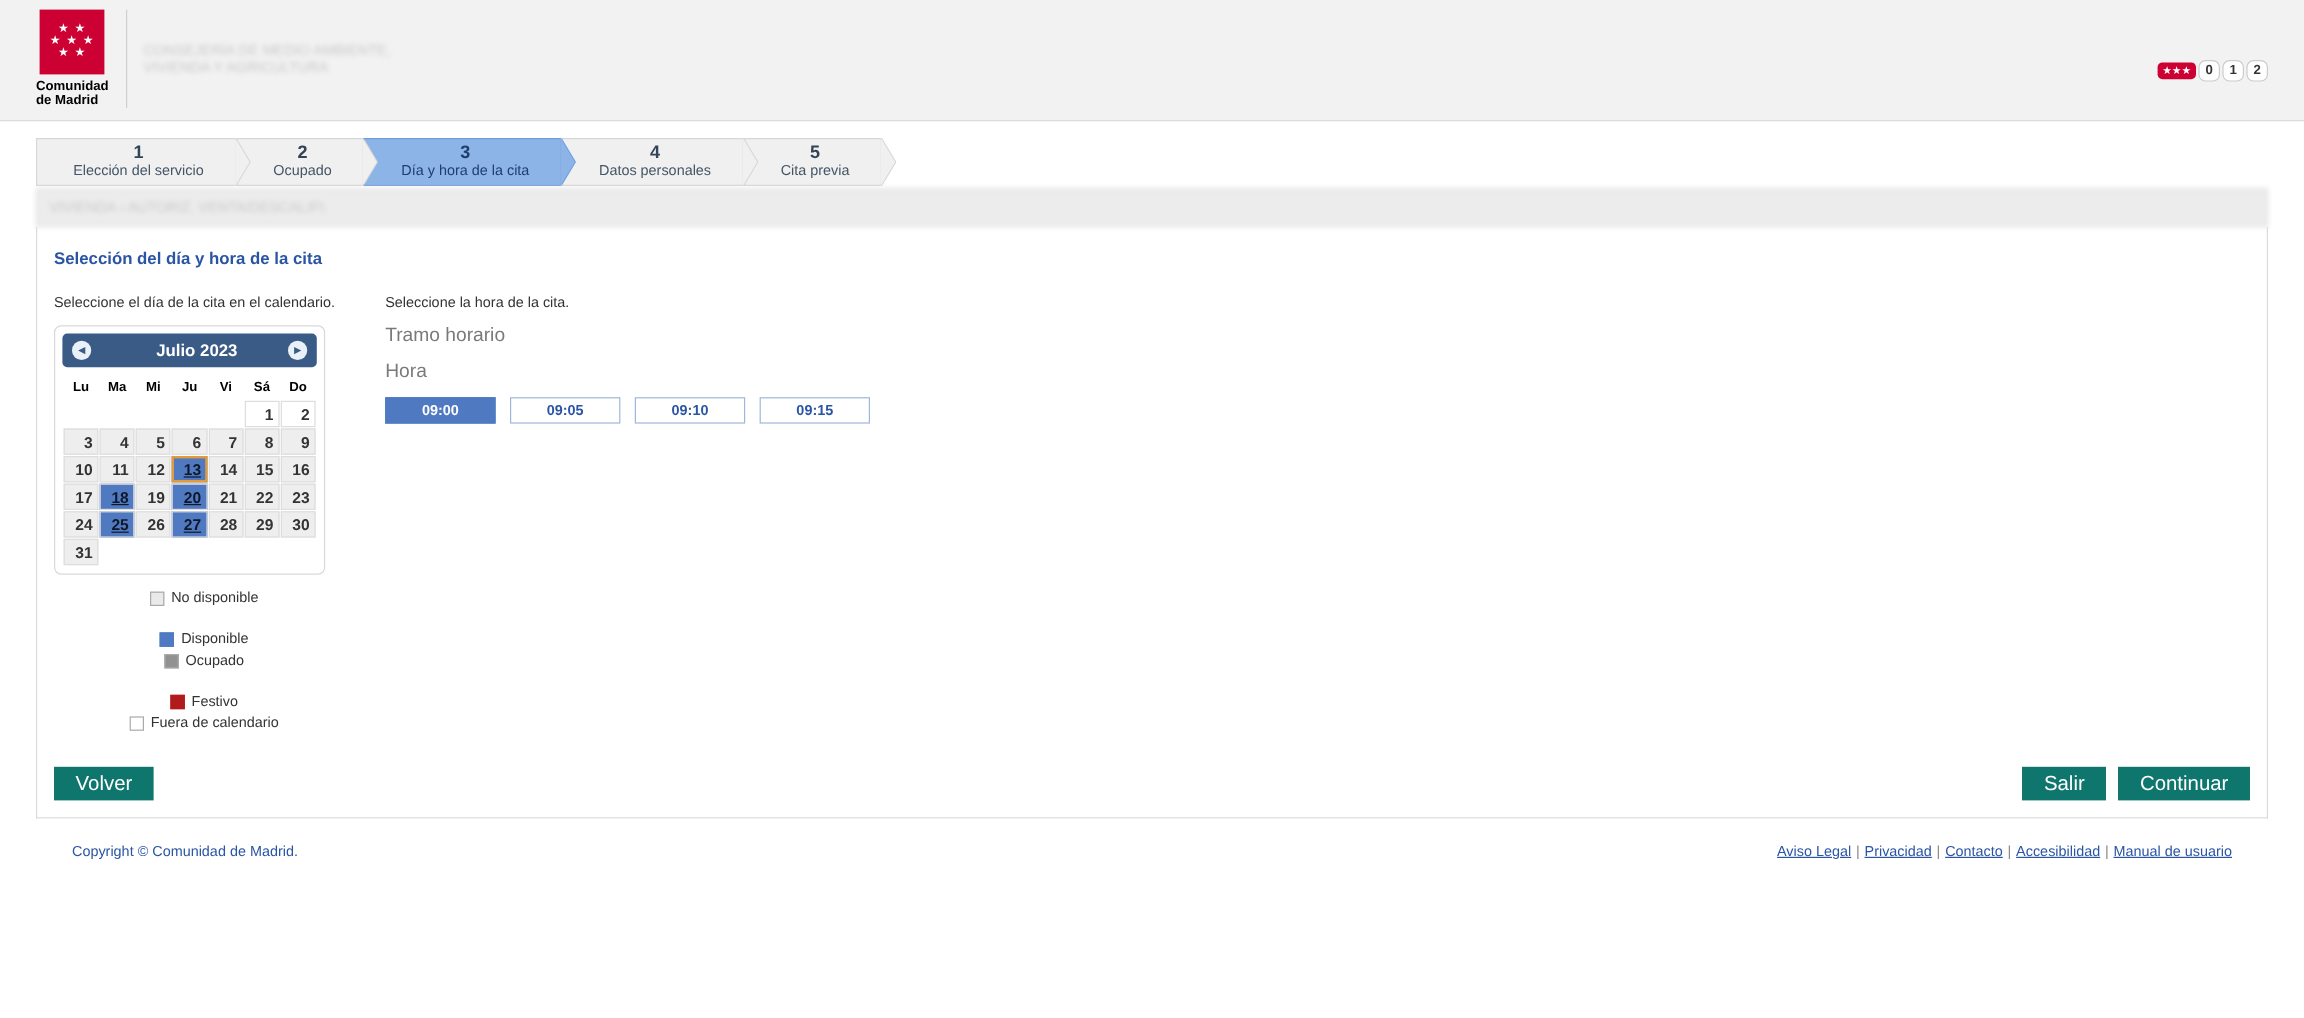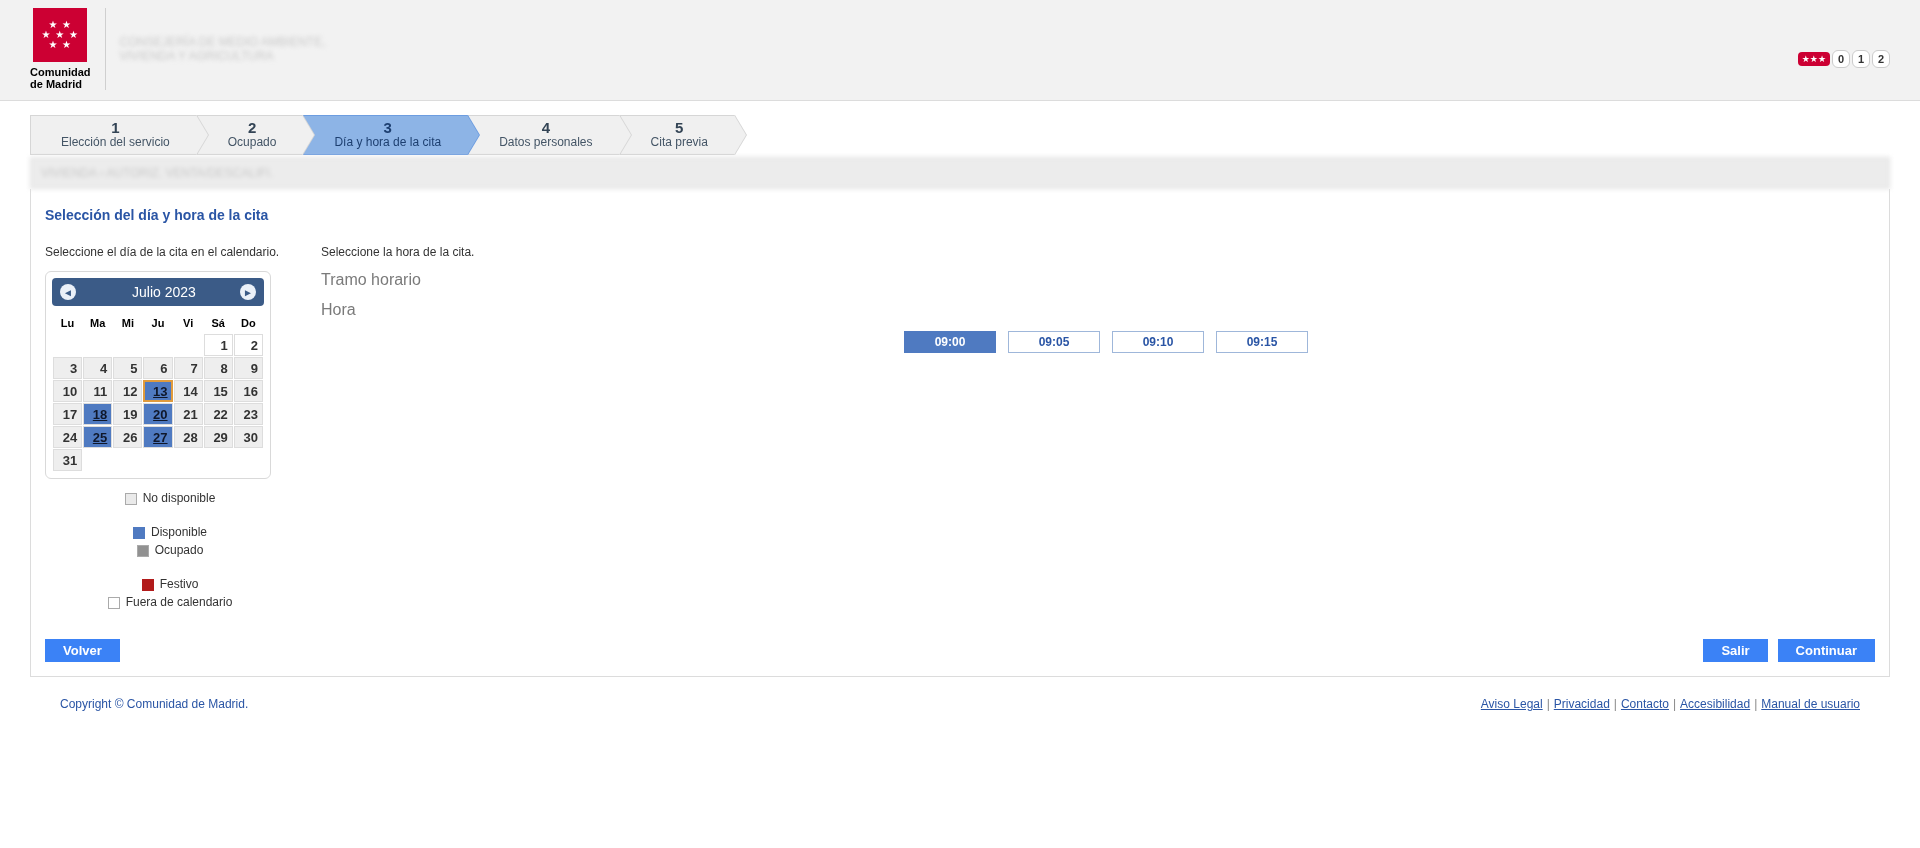--- a/index.html
+++ b/index.html
@@ -135,21 +135,21 @@
   .cal-header{
     background:#3b5b87;color:#fff;border-radius:4px;
     height:28px;display:flex;align-items:center;justify-content:space-between;
     padding:0 8px;margin-bottom:6px;
   }
   .cal-nav{
     width:16px;height:16px;border-radius:50%;
     background:#eaf0f8;color:#3b5b87;font-size:10px;
     display:flex;align-items:center;justify-content:center;cursor:pointer;
   }
-  .cal-title{font-weight:normal;font-size:14px;margin-left:12px;}
+  .cal-title{font-weight:bold;font-size:14px;margin-left:12px;}
   table.cal{width:100%;border-collapse:separate;border-spacing:1px;}
   .cal th{font-size:11px;color:#000;font-weight:bold;padding:4px 0;}
   .cal td{
     text-align:right;font-size:13px;font-weight:bold;
     width:28px;height:22px;padding:2px 4px 2px 2px;
     border:1px solid #ddd;background:#eee;color:#333;
   }
   .cal td.empty{border:none;background:transparent;}
   .cal td.out{background:#fff;}
   .cal td.avail{background:#4f7ac1;color:#0f172a;cursor:pointer;text-decoration:underline;}
@@ -173,22 +173,22 @@
     font-weight:bold;font-size:12px;
     padding:3px 12px;cursor:pointer;
   }
   .chip.active{background:#4f7ac1;color:#fff;border-color:#4f7ac1;}
 
   
   .actions{
     display:flex;justify-content:space-between;margin-top:26px;
   }
   .btn{
-    background:#3b82f6;color:#fff;border:none;
-    padding:4px 18px;font-weight:bold;font-size:13px;cursor:pointer;
+    background:#0f766e;color:#fff;border:none;
+    padding:4px 18px;font-weight:normal;font-size:17px;cursor:pointer;
   }
   .actions-right{display:flex;gap:10px;padding-left:24px;}
 
   
   .footer{
     display:flex;justify-content:space-between;
     padding:20px 30px;font-size:12px;color:#2a55a5;align-items:flex-end;
   }
   .footer a{color:#2a55a5;text-decoration:underline;cursor:pointer;}
   .footer .sep{color:#888;margin:0 4px;}
@@ -344,21 +344,21 @@
           </div>
         </div>
       </div>
 
       <div class="col-right" style="flex:1;">
         <div class="caption">Seleccione la hora de la cita.</div>
 
         <div class="time-heading">Tramo horario</div>
 
         <div class="time-heading">Hora</div>
-        <div class="chip-row" id="hora-row" style="margin-left:16px;justify-content:center;">
+        <div class="chip-row" id="hora-row" style="margin-left:0;">
             <div class="chip active">09:00</div>
             <div class="chip">09:05</div>
             <div class="chip">09:10</div>
             <div class="chip">09:15</div>
           </div>
       </div>
     </div>
 
     <div class="actions">
       <button class="btn">Volver</button>

